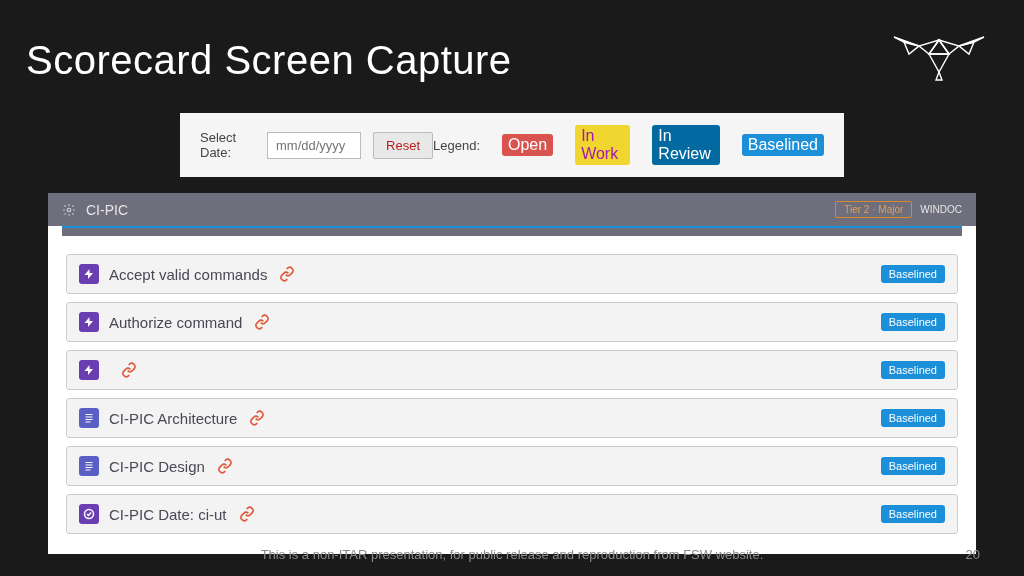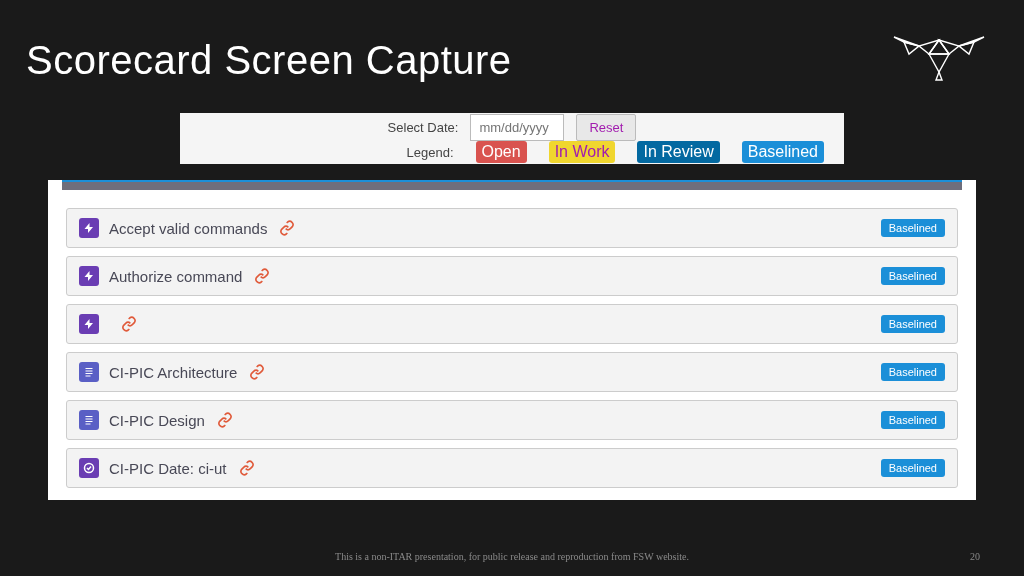--- a/index.html
+++ b/index.html
@@ -19,25 +19,24 @@
       letter-spacing: 0.5px;
     }
     .logo {
       position: absolute;
       top: 32px;
       right: 30px;
     }
     .toolbar {
       background: #f5f5f5;
       margin: 30px 180px 0 180px;
-      padding: 1px 20px;
+      padding: 12px 20px;
       display: flex;
       align-items: center;
       font-size: 13px;
-      flex-direction: column;
     }
     .toolbar-left {
       display: flex;
       align-items: center;
       gap: 12px;
     }
     .toolbar-label {
       color: #444;
     }
     .date-input {
@@ -46,21 +45,21 @@
       font-size: 13px;
       color: #777;
       width: 94px;
       background: #fff;
     }
     .reset-btn {
       border: 1px solid #bbb;
       background: #e8e8e8;
       padding: 5px 12px;
       font-size: 13px;
-      color: #a21caf;
+      color: #b91c1c;
       cursor: pointer;
       border-radius: 2px;
     }
     .toolbar-right {
       margin-left: auto;
       display: flex;
       align-items: center;
       gap: 22px;
     }
     .badge {
@@ -121,21 +120,21 @@
       padding: 0 0 10px 0;
     }
     .panel-divider::before {
       content: '';
       display: block;
       height: 2px;
       background: #1b8fd8;
     }
     .panel-body {
       background: #fff;
-      padding: 18px 18px 4px 18px;
+      padding: 18px 18px 12px 18px;
     }
     .item-row {
       display: flex;
       align-items: center;
       border: 1px solid #ccc;
       border-radius: 3px;
       padding: 9px 12px;
       margin-bottom: 8px;
       background: #f3f3f3;
     }
@@ -168,23 +167,22 @@
       padding: 3px 8px;
       border-radius: 3px;
       font-size: 11px;
     }
     .footer {
       position: absolute;
       bottom: 14px;
       left: 0;
       right: 0;
       color: #8a8a8a;
-      font-size: 10px;
-      display: flex;
-      font-family: Liberation Serif, serif;
+      font-size: 13px;
+      display: flex;
     }
     .footer-text {
       margin: 0 auto;
     }
     .footer-num {
       position: absolute;
       right: 44px;
       color: #8a8a8a;
     }
   </style>
@@ -218,20 +216,33 @@
   <div class="toolbar-right">
     <span class="toolbar-label">Legend:</span>
     <span class="badge badge-open">Open</span>
     <span class="badge badge-inwork">In Work</span>
     <span class="badge badge-inreview">In Review</span>
     <span class="badge badge-baselined">Baselined</span>
   </div>
 </div>
 
 <div class="scorecard-panel">
+  <div class="panel-header">
+    <span class="gear-icon">
+      <svg width="14" height="14" viewBox="0 0 24 24" fill="none" stroke="#d0d0d6" stroke-width="2">
+        <circle cx="12" cy="12" r="3"></circle>
+        <path d="M12 2v3M12 19v3M4.2 4.2l2.1 2.1M17.7 17.7l2.1 2.1M2 12h3M19 12h3M4.2 19.8l2.1-2.1M17.7 6.3l2.1-2.1"></path>
+      </svg>
+    </span>
+    <span class="panel-title">CI-PIC</span>
+    <div class="panel-right">
+      <span class="tier-badge">Tier 2 · Major</span>
+      <span class="windoc">WINDOC</span>
+    </div>
+  </div>
   <div class="panel-divider"></div>
   <div class="panel-body" id="panel-body">
       <div class="item-row">
         <span class="item-icon icon-bolt">
           <svg width="12" height="12" viewBox="0 0 24 24" fill="#fff">
             <path d="M13 2L3 14h7v8l10-12h-7z"></path>
           </svg>
         </span>
         <span class="item-label">Accept valid commands</span>
         <span class="link-icon">

